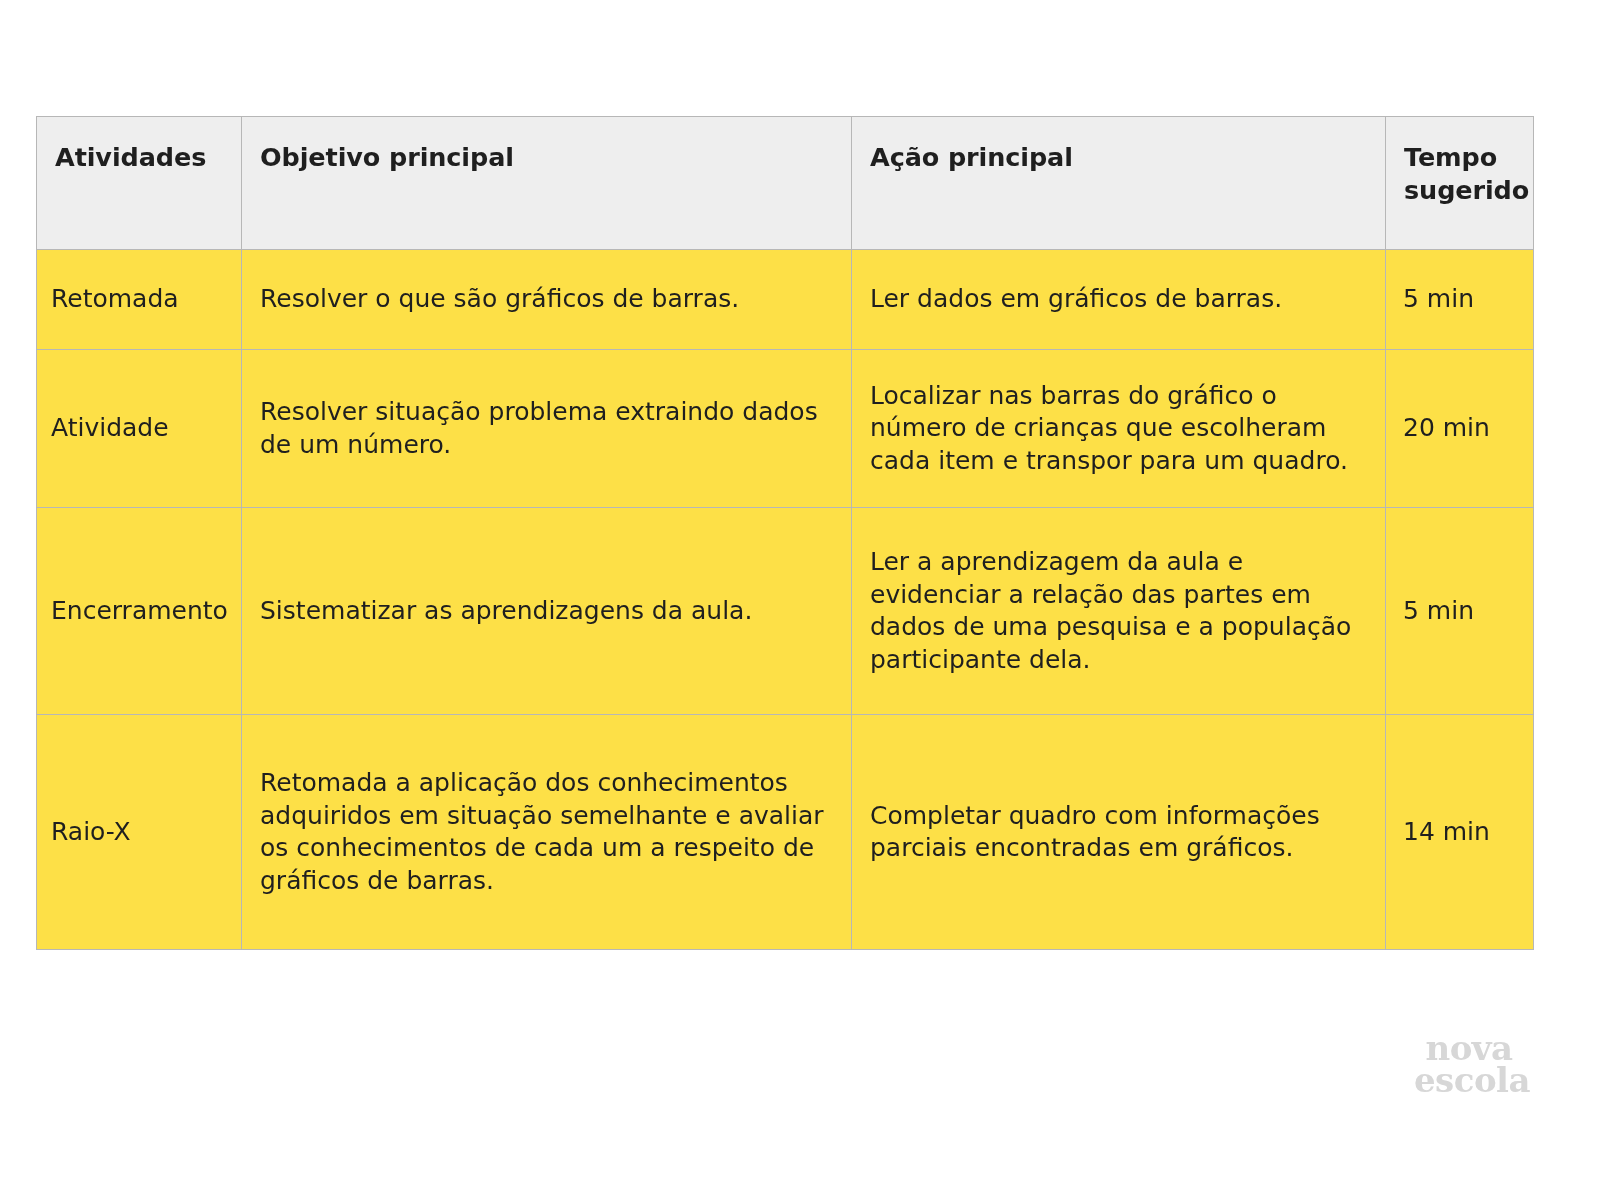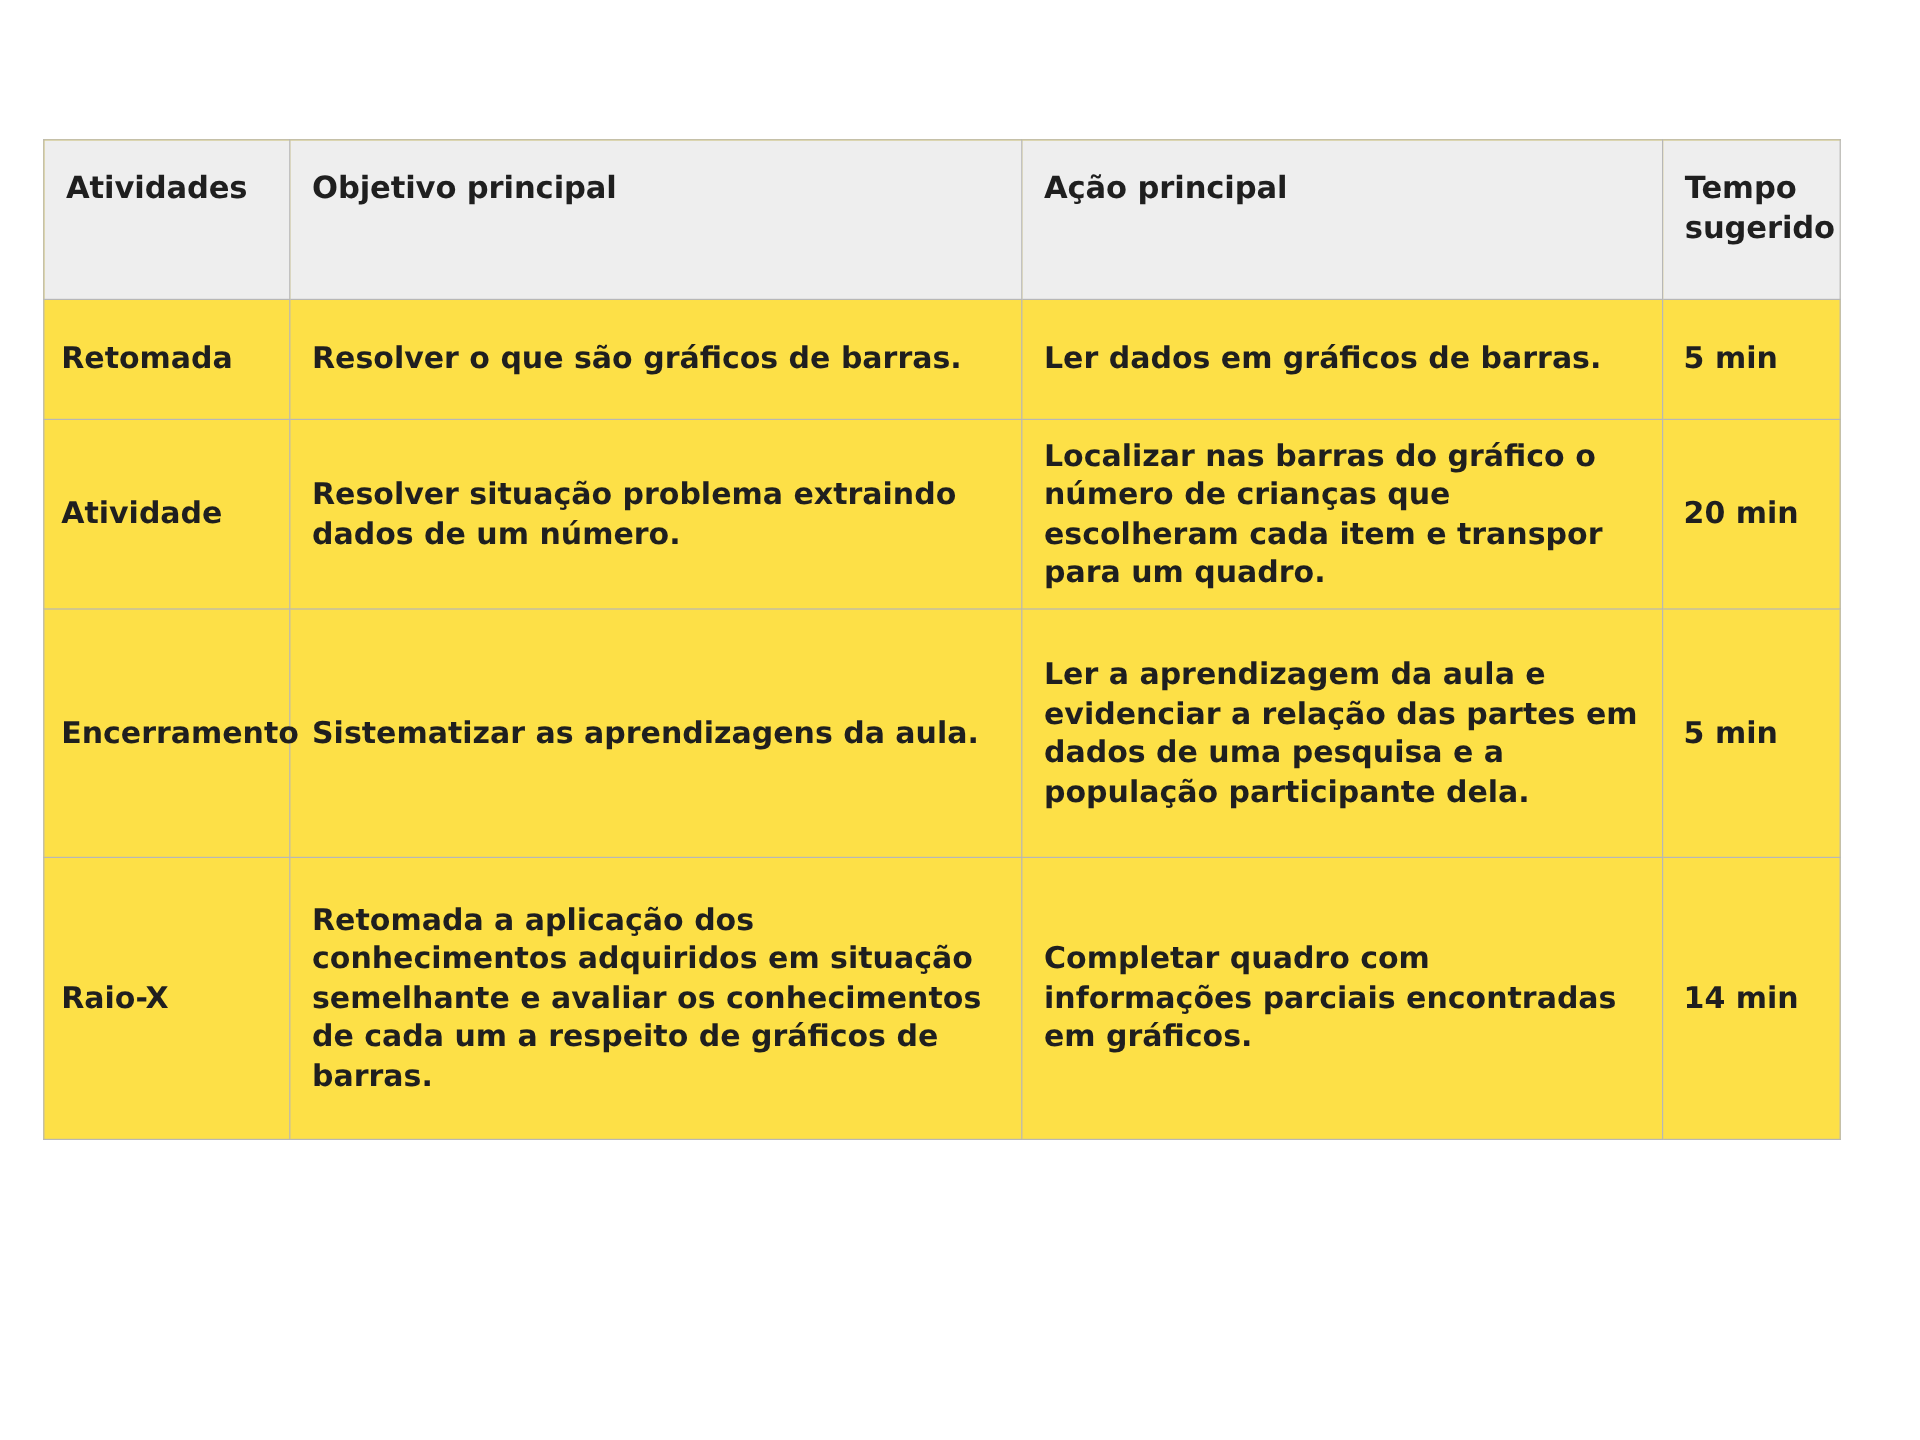--- a/index.html
+++ b/index.html
@@ -41,21 +41,21 @@
   .plan-table col.c-objetivo   { width: 610px; }
   .plan-table col.c-acao       { width: 534px; }
   .plan-table col.c-tempo      { width: 148px; }
 
   .plan-table th,
   .plan-table td {
     border: 1px solid #b7b7b7;
     vertical-align: middle;
     text-align: left;
     padding: 10px 18px;
-    font-weight: bold;
+    font-weight: normal;
     font-size: 25px;
     line-height: 1.30;
     color: #1f1f1f;
   }
 
   .plan-table thead th {
     background: #eeeeee;
     font-weight: bold;
     vertical-align: top;
     font-size: 25.5px;
@@ -133,14 +133,18 @@
       </tr>
       <tr class="r-raiox">
         <td class="cell-atividade">Raio-X</td>
         <td class="cell-objetivo">Retomada a aplicação dos conhecimentos adquiridos em situação semelhante e avaliar os conhecimentos de cada um a respeito de gráficos de barras.</td>
         <td class="cell-acao">Completar quadro com informações parciais encontradas em gráficos.</td>
         <td class="cell-tempo">14 min</td>
       </tr>
     </tbody>
   </table>
 
+  <div class="logo">
+    <span class="logo-line logo-line-1">nova</span>
+    <span class="logo-line logo-line-2">escola</span>
+  </div>
 
 </div>
 
 </body></html>

